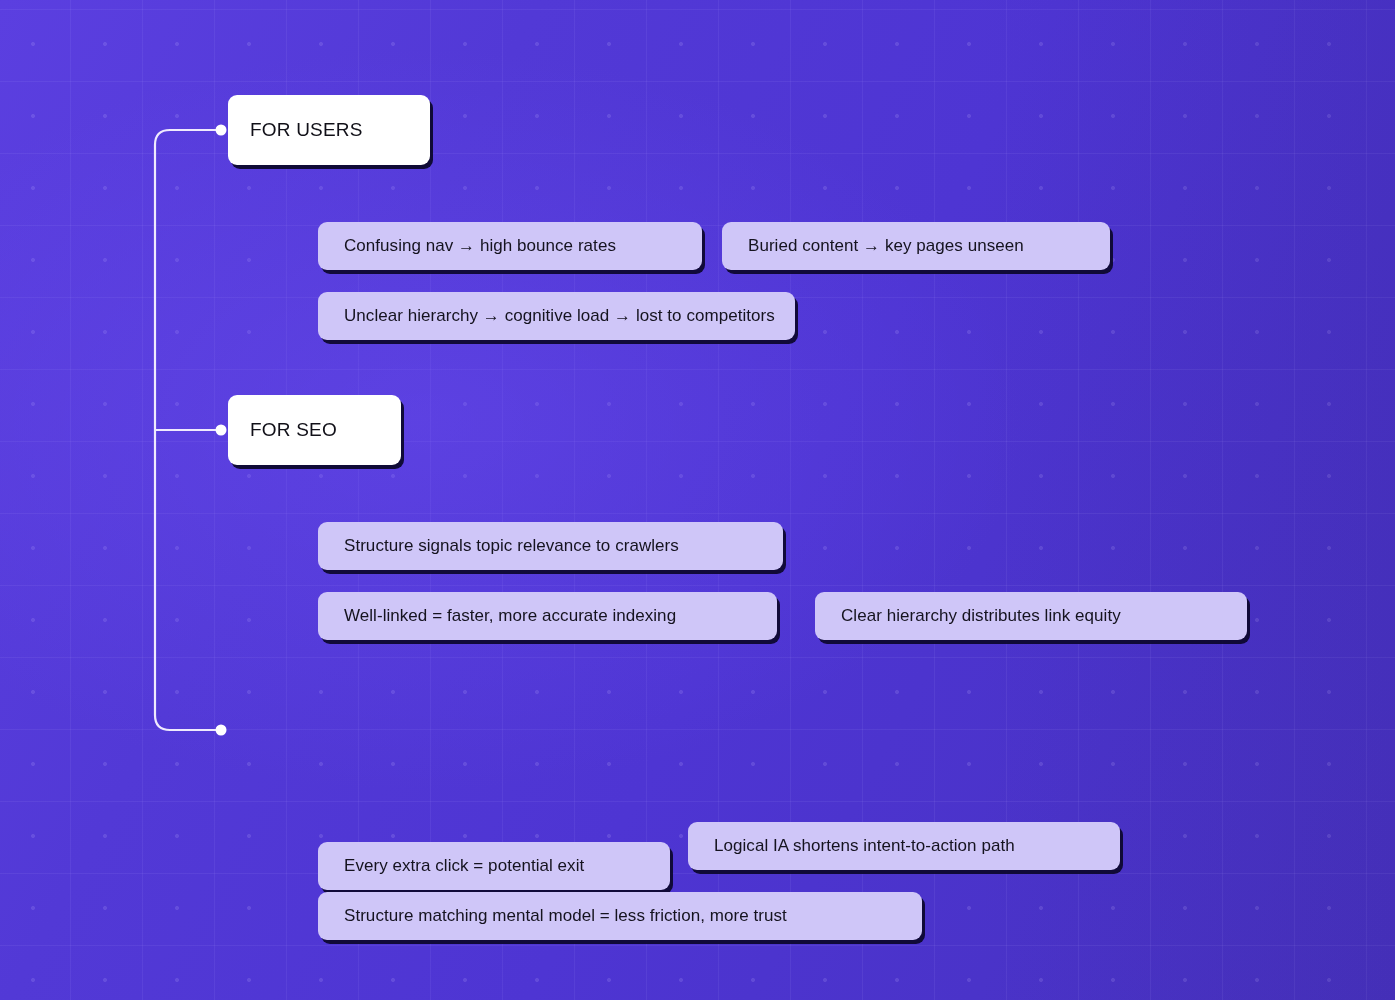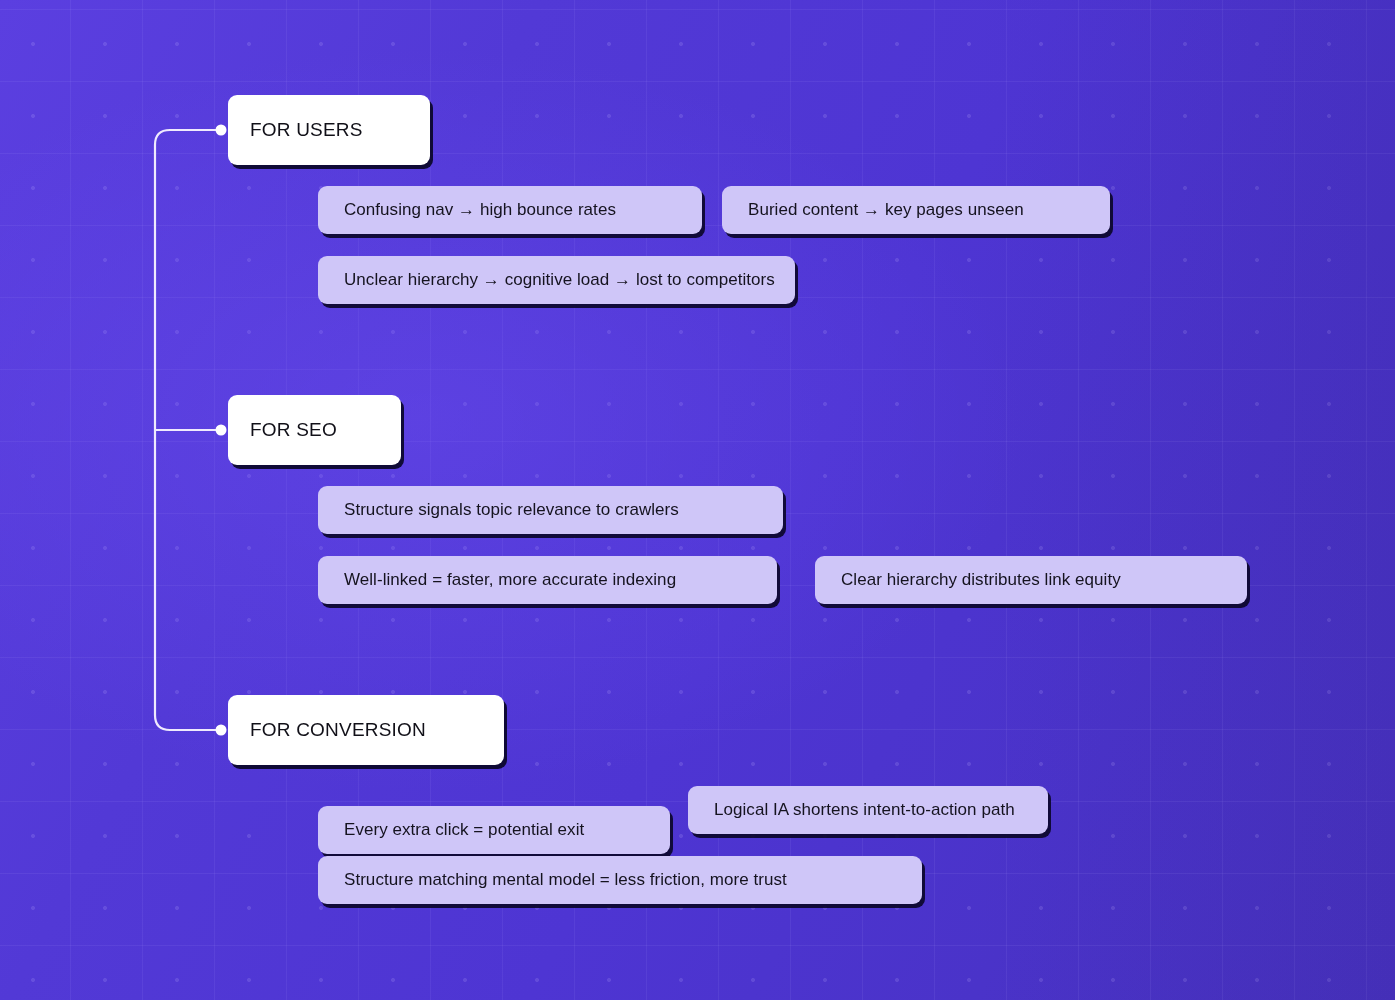--- a/index.html
+++ b/index.html
@@ -86,20 +86,21 @@
   .pill {
     position: absolute;
     display: flex;
     align-items: center;
     background: #cfc6f8;
     border-radius: 9px;
     box-shadow: 3px 4px 0 rgba(10,6,40,0.90);
     padding: 0 26px;
     height: 48px;
     box-sizing: border-box;
+    margin-top: 36px;
   }
   .pill .label {
     font-size: 17px;
     font-weight: 400;
     color: #15131f;
     white-space: nowrap;
     letter-spacing: 0.05px;
   }
 </style>
 </head>
@@ -146,27 +147,24 @@
   <div class="pill" style="left:318px; top:486px; width:465px;">
     <span class="label">Structure signals topic relevance to crawlers</span>
   </div>
   <div class="pill" style="left:318px; top:556px; width:459px;">
     <span class="label">Well-linked = faster, more accurate indexing</span>
   </div>
   <div class="pill" style="left:815px; top:556px; width:432px;">
     <span class="label">Clear hierarchy distributes link equity</span>
   </div>
 
-  <div class="head-card" style="left:228px; top:695px; width:276px;">
-    <span class="label">FOR CONVERSION</span>
-  </div>
 
   <div class="pill" style="left:318px; top:806px; width:352px;">
     <span class="label">Every extra click = potential exit</span>
   </div>
-  <div class="pill" style="left:688px; top:786px; width:360px;">
+  <div class="pill" style="left:688px; top:786px; width:432px;">
     <span class="label">Logical IA shortens intent-to-action path</span>
   </div>
   <div class="pill" style="left:318px; top:856px; width:604px;">
     <span class="label">Structure matching mental model = less friction, more trust</span>
   </div>
 
 </div>
 
 </body></html>

